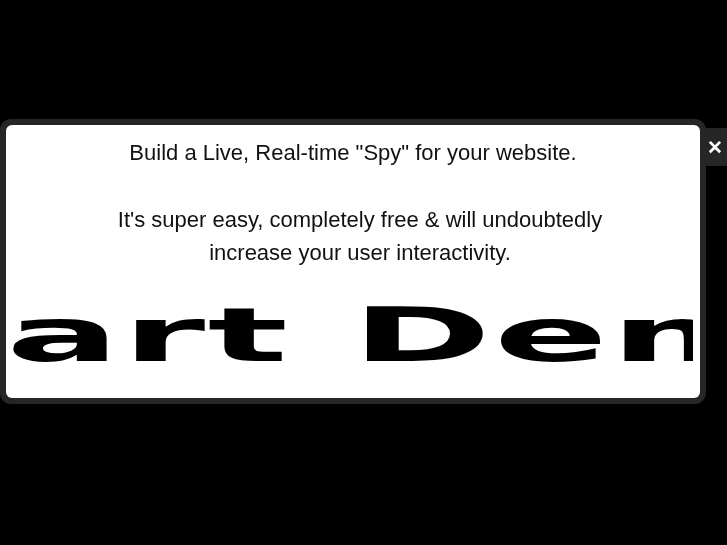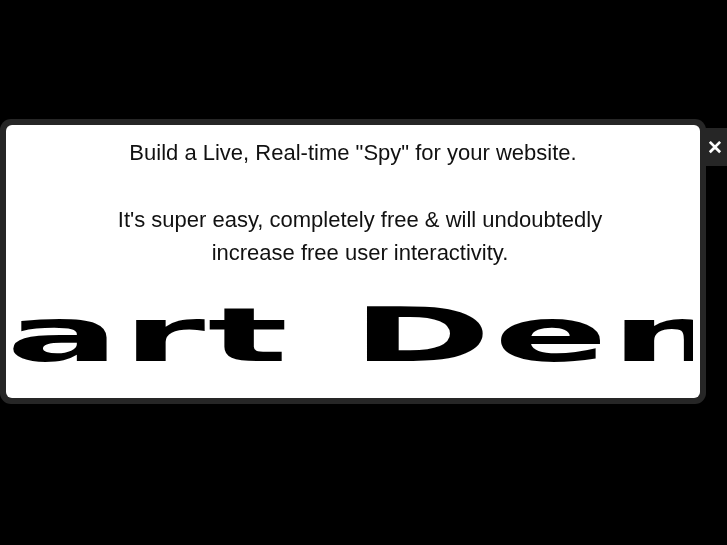--- a/index.html
+++ b/index.html
@@ -118,21 +118,21 @@
 
 <div id="backdrop"></div>
 
 <div id="modal">
   <div id="modal-inner">
 
     <p class="headline">Build a Live, Real-time "Spy" for your website.</p>
 
     <p class="subcopy">
       <span>It's super easy, completely free &amp; will undoubtedly</span><br>
-      <span>increase free user interactivity.</span>
+      <span>increase your user interactivity.</span>
     </p>
 
     <div id="wordmark">
       <svg width="680" height="80" viewBox="0 0 680 80" role="img">
         <text x="340" y="62" text-anchor="middle" transform="translate(340,0) scale(2.28,1) translate(-340,0)">Start Demo</text>
       </svg>
     </div>
 
   </div>
 </div>

